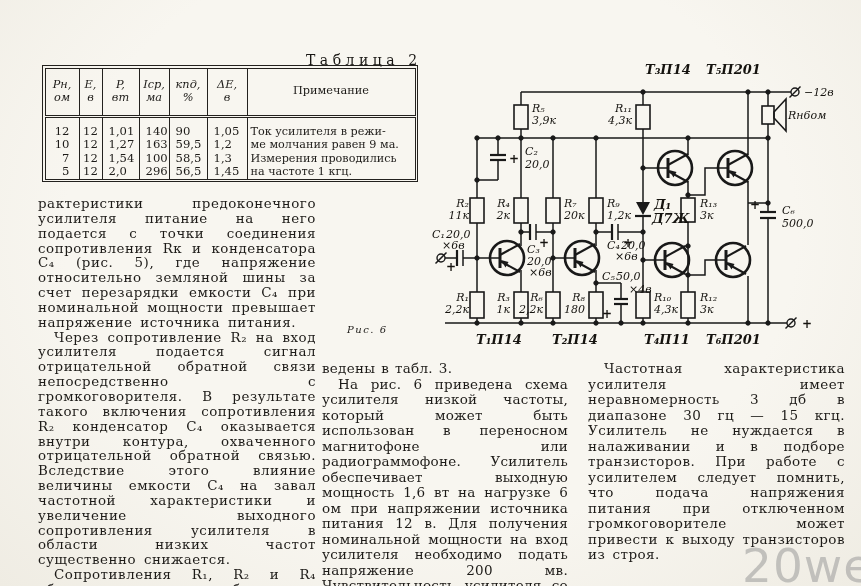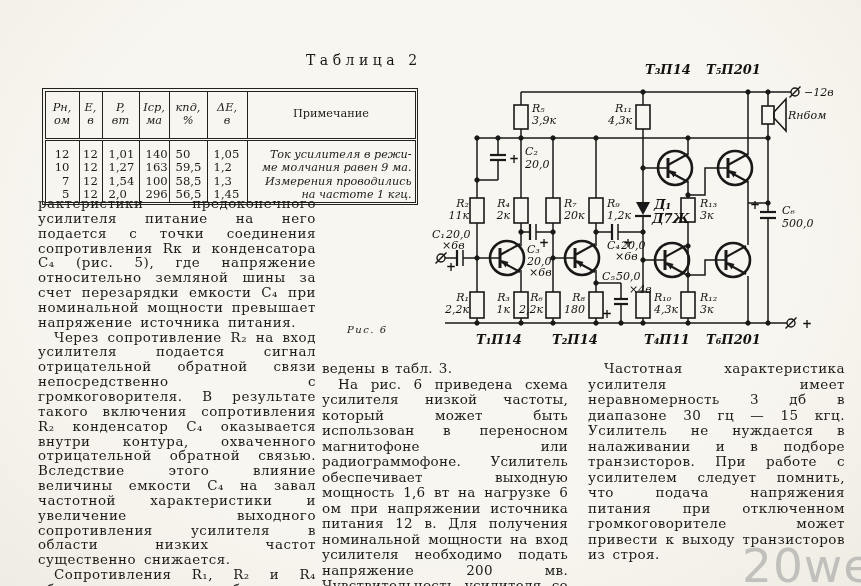--- a/index.html
+++ b/index.html
@@ -11,43 +11,43 @@
   }
   #page{position:absolute;inset:0;background:radial-gradient(ellipse at 50% 40%, #f8f6f0 60%, #efece3 100%);}
   .abs{position:absolute;}
 
   
   #tbl-caption{
     left:306px;top:52px;width:110px;text-align:right;
     font-size:14px;letter-spacing:4.5px;white-space:nowrap;color:#181613;
   }
   #tbl-wrap{
-    left:42px;top:88px;
+    left:42px;top:65px;
     border:1.7px solid #23211e;padding:1.5px;background:transparent;
   }
   #tbl-wrap table{border-collapse:collapse;table-layout:fixed;border:1.3px solid #23211e;}
   #tbl-wrap th,#tbl-wrap td{border-left:1.3px solid #23211e;padding:0;vertical-align:middle;}
   #tbl-wrap th:first-child,#tbl-wrap td:first-child{border-left:none;}
   #tbl-wrap thead th{
     height:46px;font-style:italic;font-weight:normal;font-size:11.3px;
     text-align:center;white-space:pre-line;line-height:12.5px;
     border-bottom:3px double #23211e;
   }
   #tbl-wrap thead th:last-child{font-style:normal;}
   #tbl-wrap tbody td{
     font-size:11.6px;line-height:13.6px;vertical-align:top;white-space:nowrap;
   }
   #tbl-wrap tbody tr:first-child td{padding-top:7px;}
   #tbl-wrap tbody td:nth-child(1){text-align:right;padding-right:9px;}
   #tbl-wrap tbody td:nth-child(2){text-align:center;}
   #tbl-wrap tbody td:nth-child(3),#tbl-wrap tbody td:nth-child(4),
   #tbl-wrap tbody td:nth-child(5),#tbl-wrap tbody td:nth-child(6){text-align:left;padding-left:6px;}
   #tbl-wrap tbody td.note{
-    white-space:pre-line;text-align:right;font-size:11.2px;line-height:13.4px;
-    vertical-align:middle;padding:2px 3px 0 3px;font-style:italic;
+    white-space:pre-line;text-align:left;font-size:11.2px;line-height:13.4px;
+    vertical-align:middle;padding:2px 3px 0 3px;
   }
 
   
   .coltext{text-align:justify;}
   .coltext p{margin:0;text-indent:16px;}
   .coltext p.noindent{text-indent:0;}
   #col-left{left:38px;top:197px;width:278px;font-size:13.4px;line-height:14.85px;letter-spacing:.55px;word-spacing:3px;}
   #col-mid{left:322px;top:361px;width:246px;font-size:13.5px;line-height:15.5px;letter-spacing:.25px;word-spacing:1.5px;}
   #col-right{left:588px;top:361px;width:257px;font-size:13.5px;line-height:15.5px;letter-spacing:.45px;word-spacing:2.5px;}
 
@@ -104,21 +104,21 @@
 в</th>
           <th>Примечание</th>
         </tr>
       </thead>
       <tbody>
           <tr>
             <td>12</td>
             <td>12</td>
             <td>1,01</td>
             <td>140</td>
-            <td>50</td>
+            <td>90</td>
             <td>1,05</td>
             <td rowspan="4" class="note">Ток усилителя в режи-
 ме молчания равен 9 ма.
 Измерения проводились
 на частоте 1 кгц.</td>
           </tr>
           <tr>
             <td>10</td>
             <td>12</td>
             <td>1,27</td>

